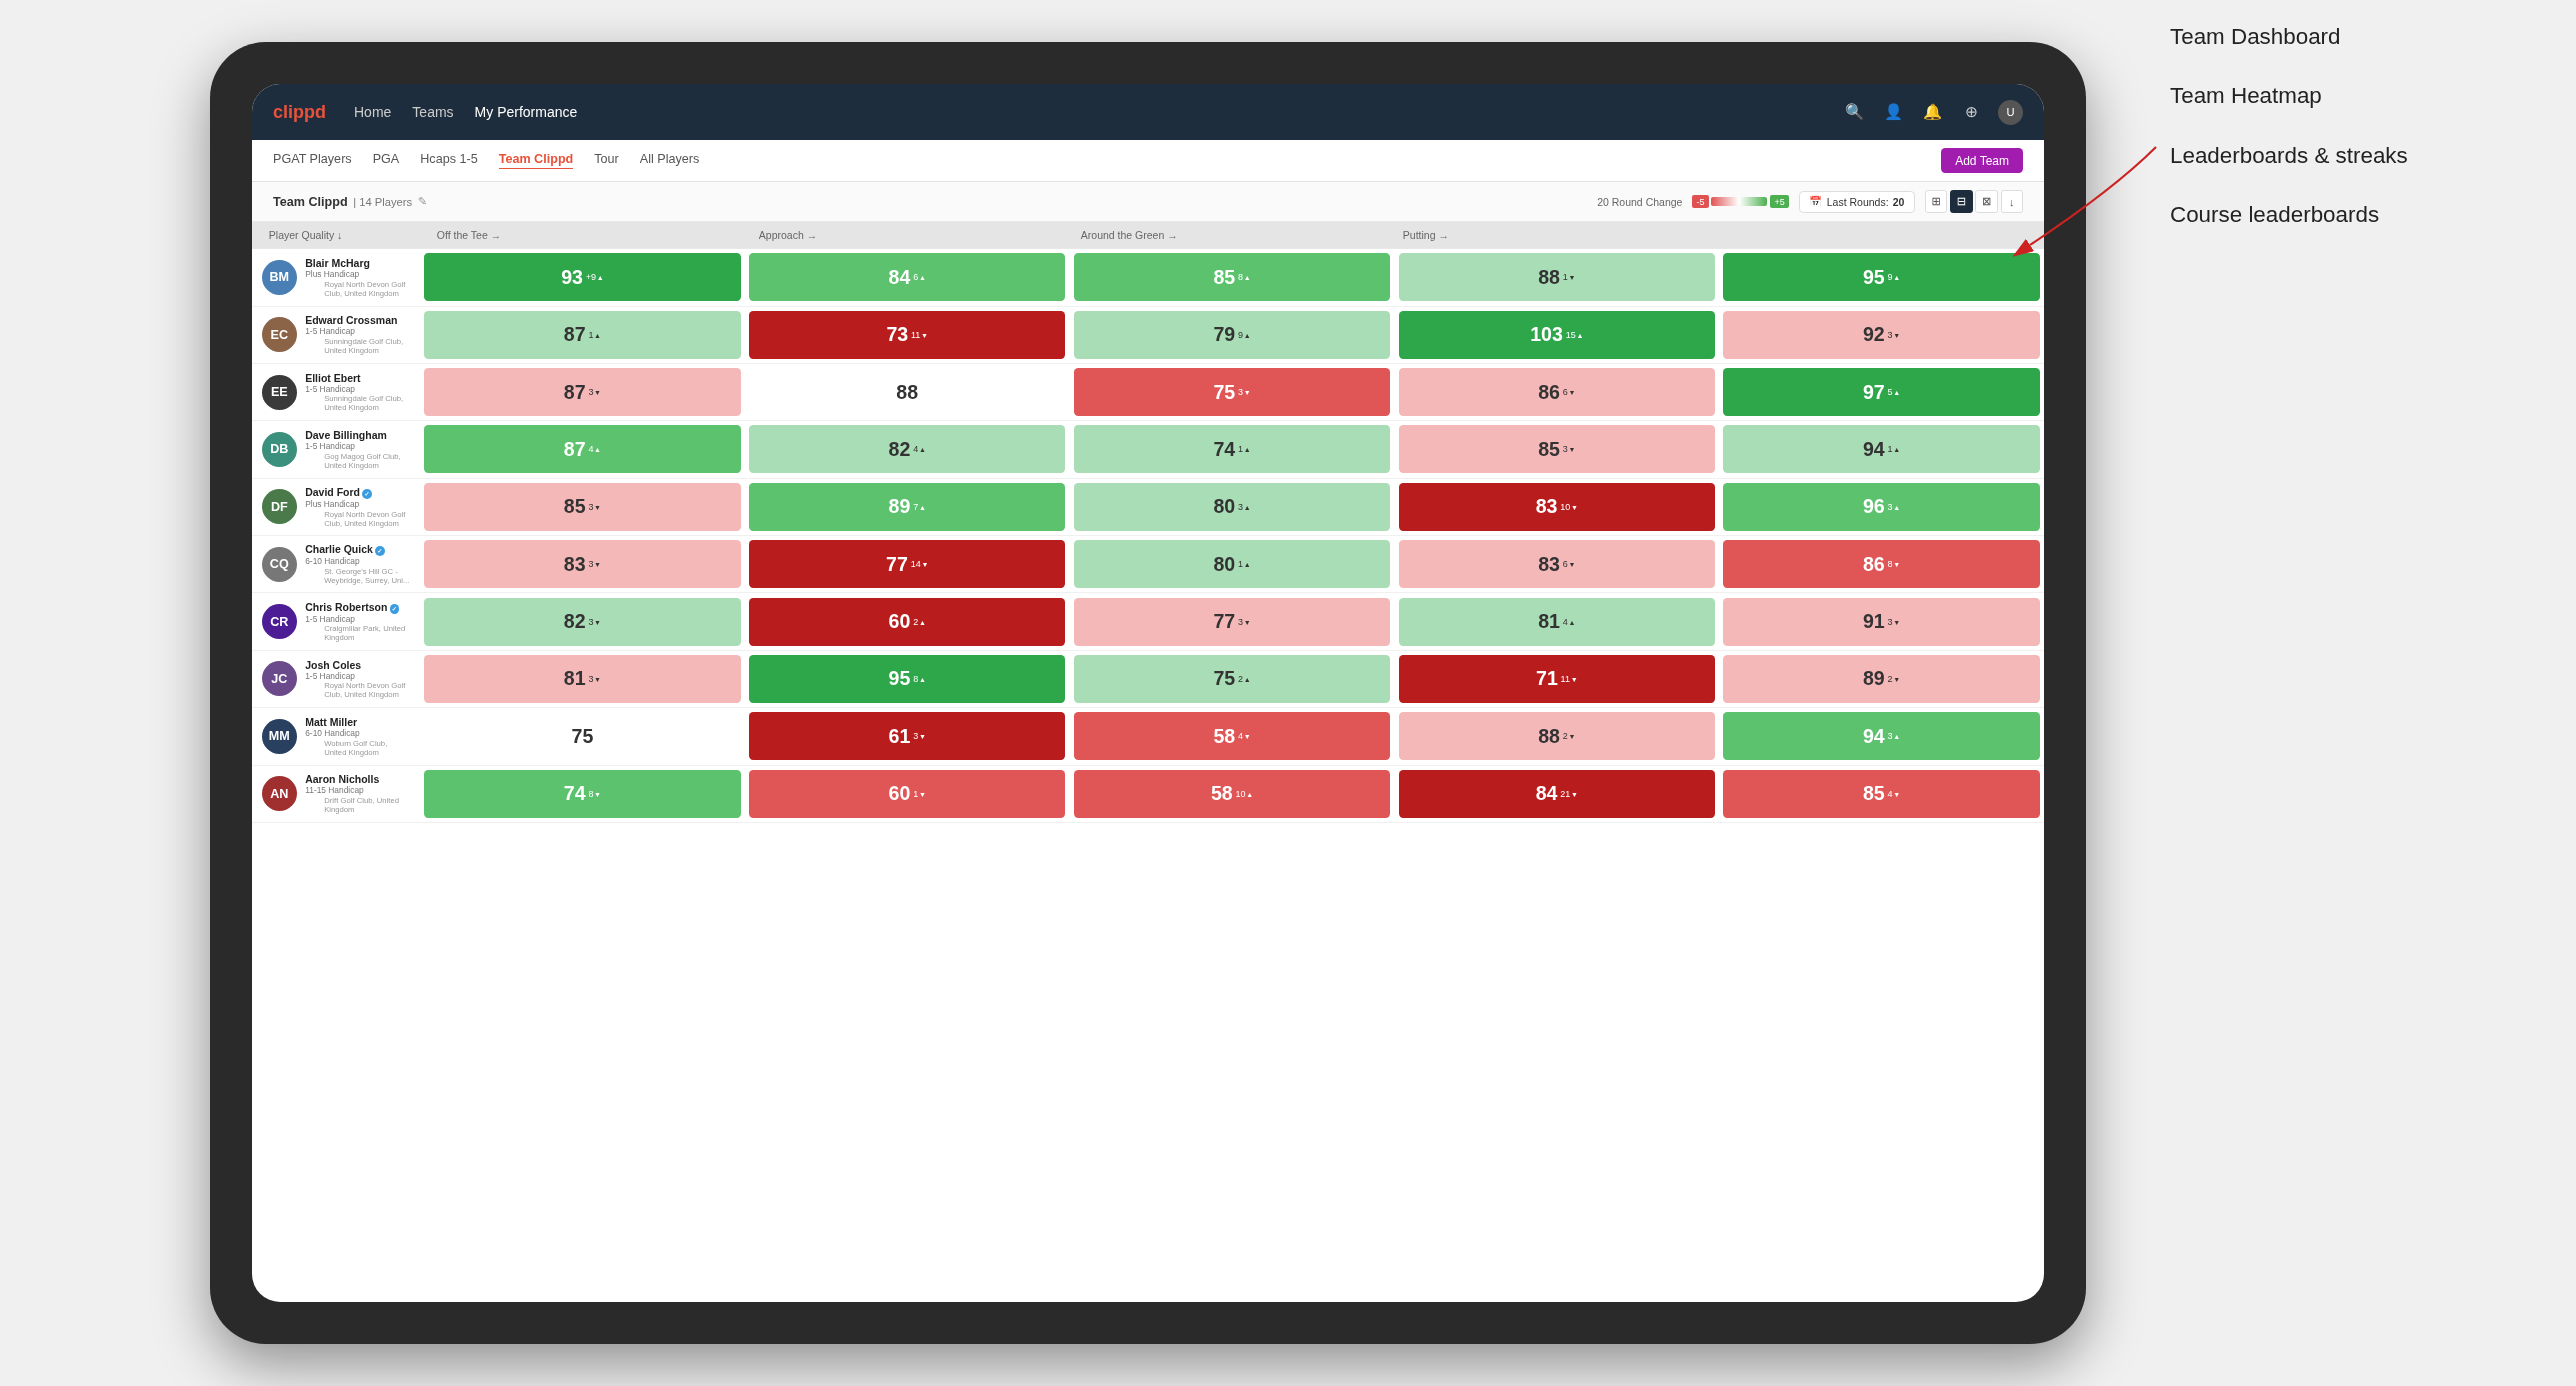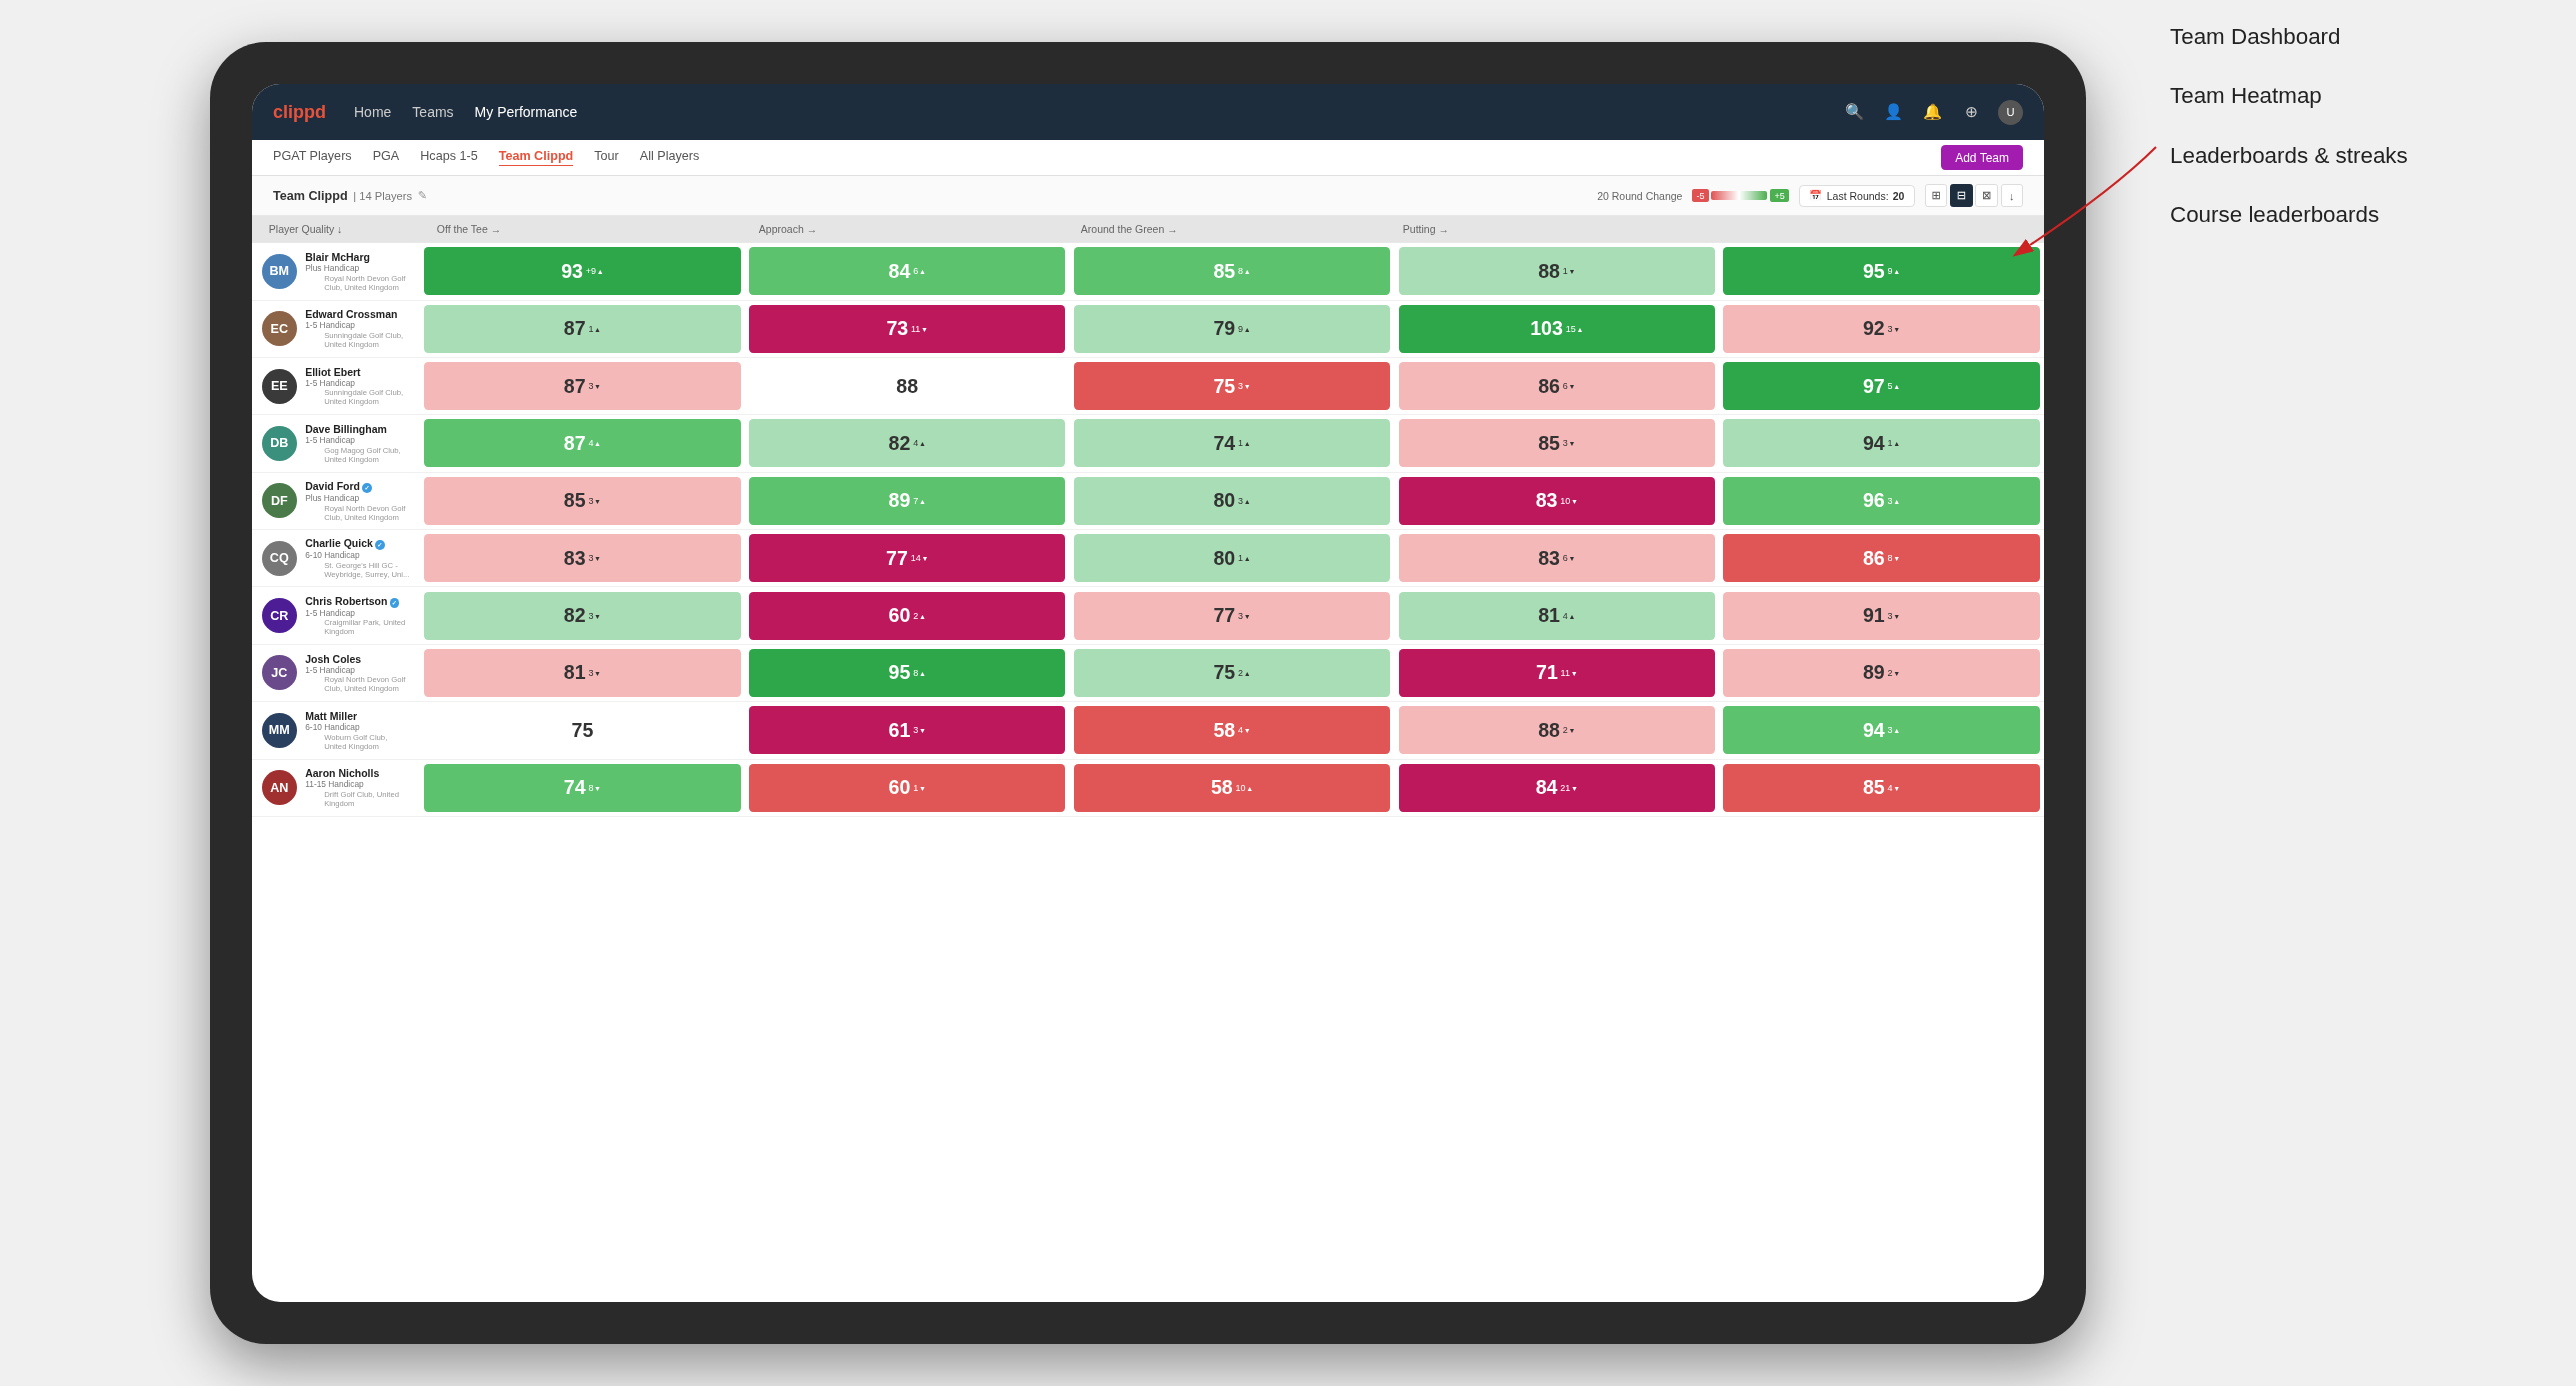--- a/index.html
+++ b/index.html
@@ -120,21 +120,21 @@
       display: flex;
       align-items: center;
       justify-content: center;
       color: #fff;
       font-size: 11.2px;
     }
 
     
     .sub-nav {
       background: #fff;
-      height: 36px;
+      height: 42px;
       display: flex;
       align-items: center;
       padding: 0 21px;
       border-bottom: 0.7px solid #e0e0e0;
       flex-shrink: 0;
     }
     .sub-nav-links {
       display: flex;
       gap: 21px;
       flex: 1;
@@ -358,21 +358,21 @@
       align-items: center;
       gap: 0.7px;
     }
     .stat-change .arrow-up::after { content: '▲'; font-size: 7px; }
     .stat-change .arrow-down::after { content: '▼'; font-size: 7px; }
 
     
     .bg-green-strong { background: #2ea64a; color: #fff; }
     .bg-green-med { background: #5cc26e; color: #fff; }
     .bg-green-light { background: #a8ddb5; color: #333; }
-    .bg-red-strong { background: #be185d; color: #fff; }
+    .bg-red-strong { background: #b91c1c; color: #fff; }
     .bg-red-med { background: #e05555; color: #fff; }
     .bg-red-light { background: #f5b8b8; color: #333; }
     .bg-white { background: #fff; color: #333; }
 
     .verified-icon {
       display: inline-block;
       width: 9.8px;
       height: 9.8px;
       background: #3b9de0;
       border-radius: 50%;

